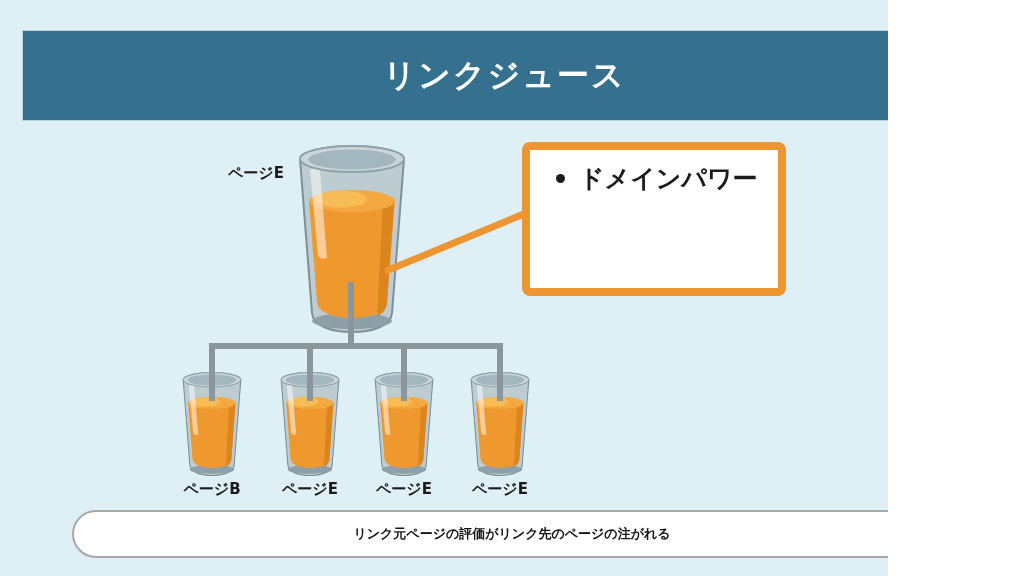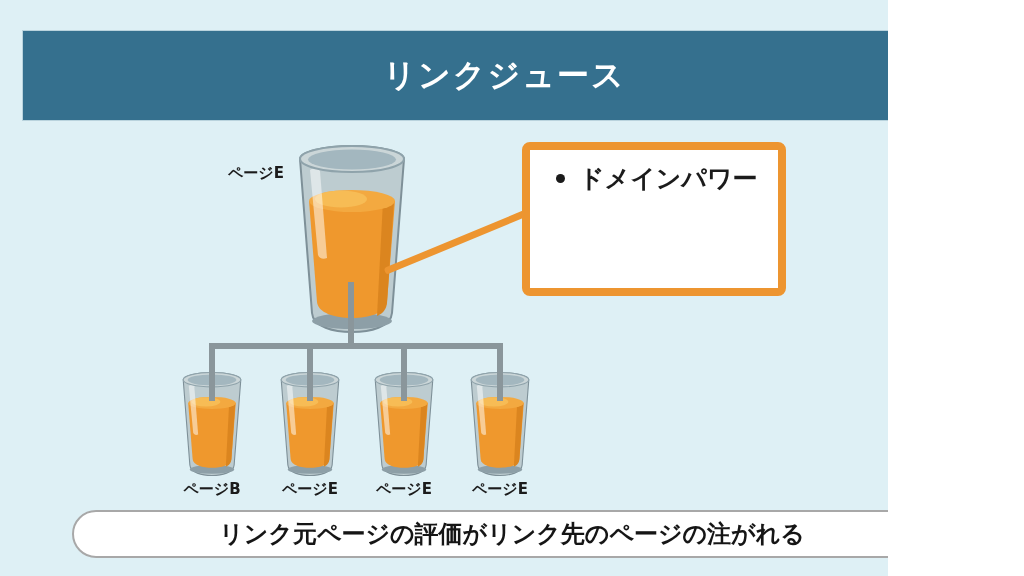--- a/index.html
+++ b/index.html
@@ -79,21 +79,21 @@
   }
   .callout-row.indent{padding-left:23px;}
   
   .footer-pill{
     position:absolute;left:72px;top:510px;width:880px;height:48px;
     background:#ffffff;border:2px solid #A8A8A8;border-radius:25px;
     box-sizing:border-box;
     display:flex;align-items:center;justify-content:center;
     z-index:4;
   }
-  .footer-pill span{color:#151515;font-size:24px;font-weight:bold;}
+  .footer-pill span{color:#151515;font-size:13px;font-weight:bold;}
   .defs-hidden{position:absolute;width:0;height:0;overflow:hidden;}
 </style>
 </head>
 <body>
 
 <svg class="defs-hidden" aria-hidden="true">
   <symbol id="glass" viewBox="0 0 112 190">
 
     <path d="M4,15 L16,169 C17,183 38,188 56,188 C74,188 95,183 96,169 L108,15 C108,8 85,2 56,2 C27,2 4,8 4,15 Z" fill="#BDCCD0" stroke="#7E9098" stroke-width="2"></path>
 

